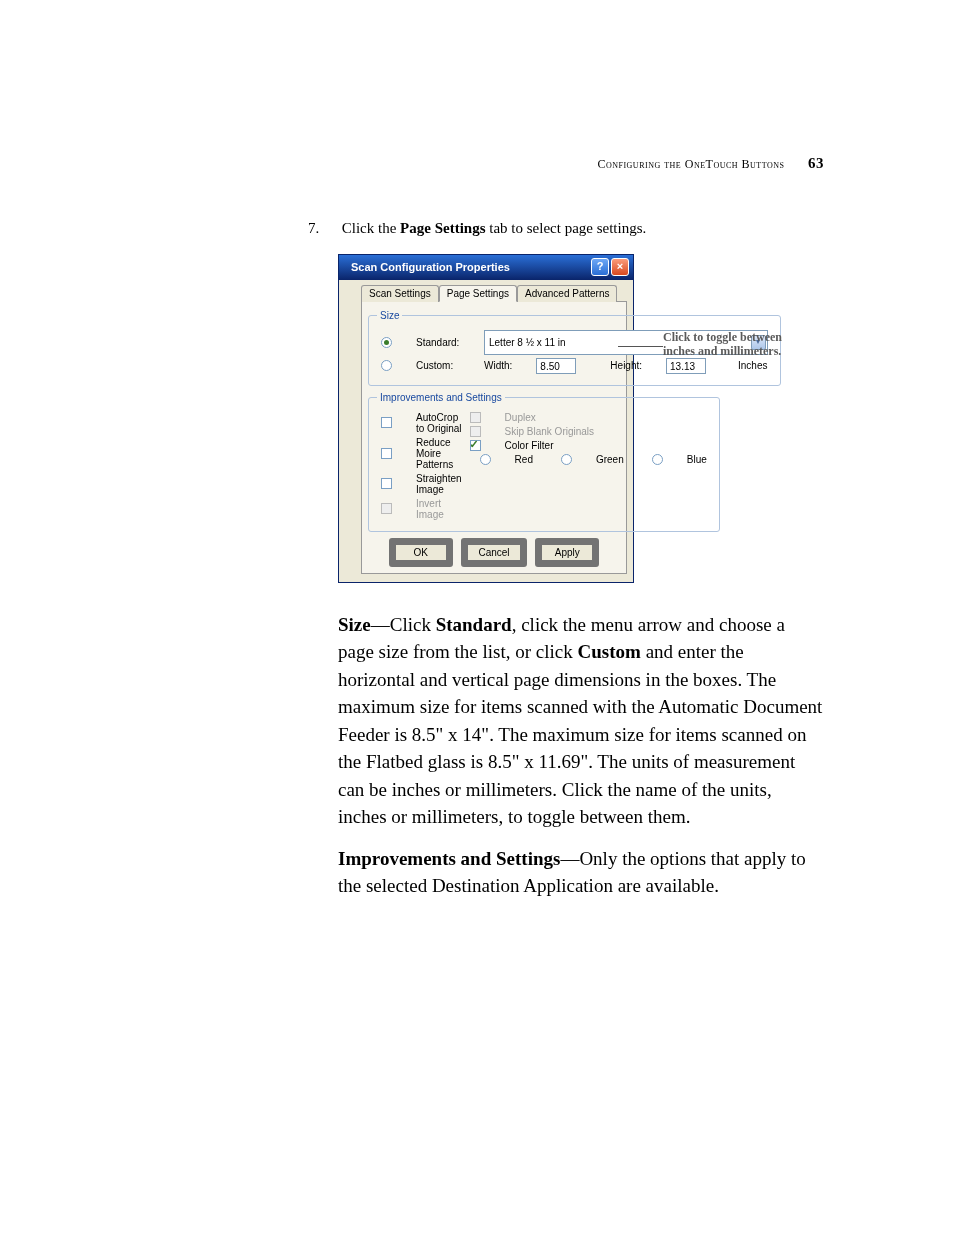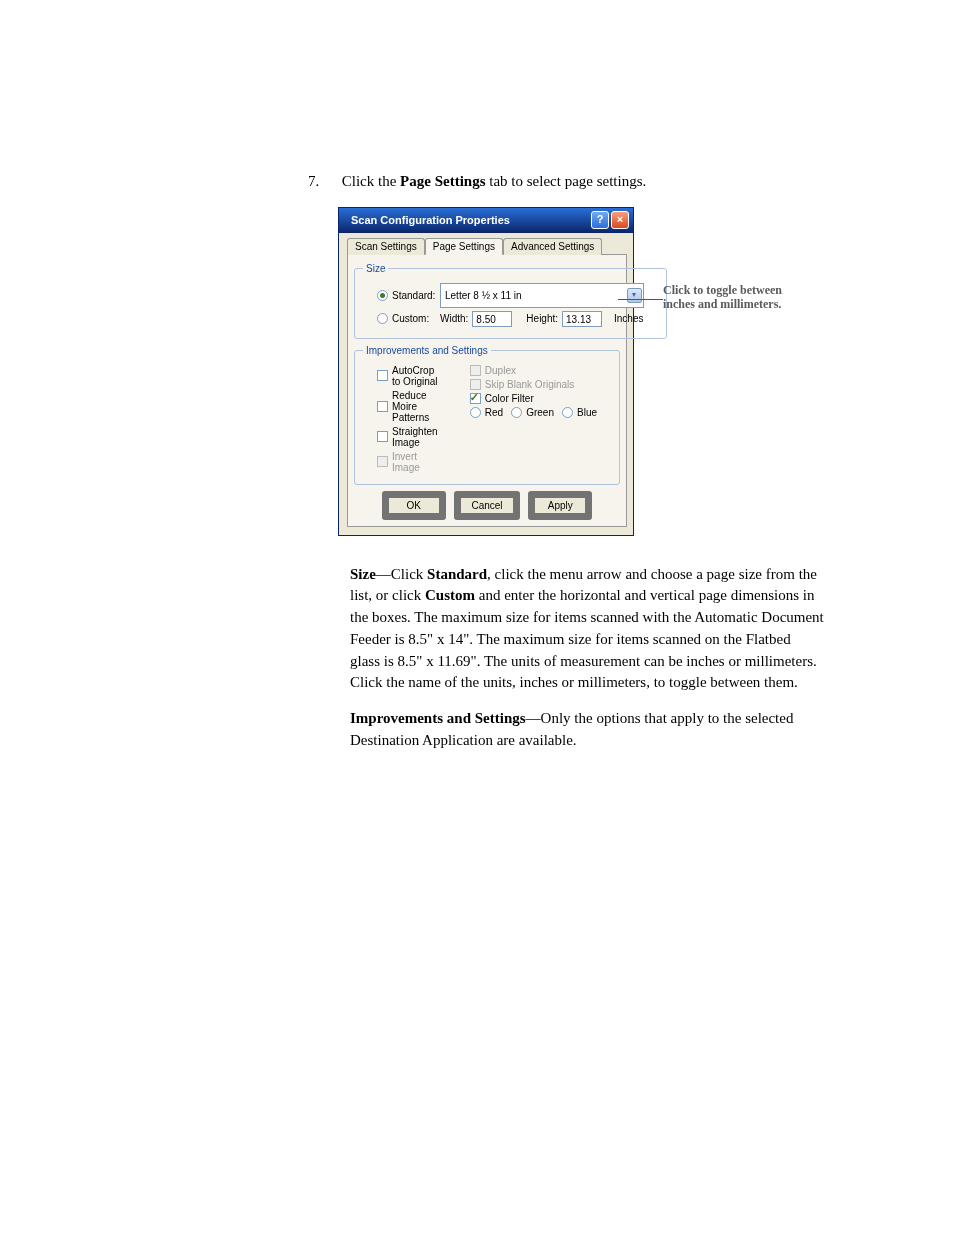--- a/index.html
+++ b/index.html
@@ -71,21 +71,21 @@
     border-radius: 3px;
     color:#fff;
     font-size:11px;
     font-weight:bold;
     text-align:center;
     line-height:15px;
     font-family: Arial, sans-serif;
   }
   .titlebar-btn.help { background: linear-gradient(to bottom,#6fa8f5,#2a6fd6); }
   .dialog-body {
-    padding: 4px 6px 8px 8px;
+    padding: 4px 6px 8px 22px;
   }
   .tabs {
     display:flex;
     border-bottom: 1px solid #999;
     margin-bottom: 0;
   }
   .tab {
     padding: 2px 7px;
     border: 1px solid #999;
     border-bottom: none;
@@ -110,21 +110,21 @@
     border: 1px solid #b0c4de;
     border-radius: 3px;
     margin: 2px 0 6px 0;
     padding: 6px 8px 8px 8px;
   }
   legend {
     color: #1a4aa0;
     font-size: 10px;
     padding: 0 3px;
   }
-  .row { display:flex; align-items:center; margin: 3px 14px; }
+  .row { display:flex; align-items:center; margin: 3px 4px; gap: 20px; }
   .radio, .check {
     width: 11px; height: 11px; margin-right: 4px; flex-shrink:0;
     border: 1px solid #7a9fc4; background:#fff; display:inline-block;
   }
   .radio { border-radius:50%; position:relative; }
   .radio.checked::after {
     content:""; position:absolute; top:2px; left:2px; width:5px; height:5px; background:#3b7d2b; border-radius:50%;
   }
   .check { position:relative; }
   .check.checked::after {
@@ -166,23 +166,23 @@
     top: 76px;
     left: 325px;
     width: 140px;
     font-family: Georgia, serif;
     font-size: 12px;
     font-weight: bold;
     color: #5a5a5a;
     line-height: 1.2;
   }
   .body-para {
-    font-size: 15px;
+    font-size: 19px;
     line-height: 1.45;
-    margin: 0 0 14px 12px;
+    margin: 0 0 14px 0;
   }
   .bullet {
     font-size: 15px;
     line-height: 1.45;
     margin: 0 0 14px 20px;
     position: relative;
     padding-left: 20px;
   }
   .bullet .marker {
     position:absolute;
@@ -190,40 +190,44 @@
     top: 2px;
     width: 9px;
     height: 9px;
     background: #000;
   }
 </style>
 </head>
 <body>
 
 <div class="page">
+  <div class="header">
+    <span class="smallcaps"><span>Configuring the </span><span>OneTouch Buttons</span></span>
+    <span class="pagenum">63</span>
+  </div>
 
   <p class="step-line">
     <span class="step-num">7.</span>
     <span>Click the </span><b>Page Settings</b><span> tab to select page settings.</span>
   </p>
 
   <div class="screenshot-area">
     <div class="dialog">
       <div class="titlebar">
         <span>Scan Configuration Properties</span>
         <div class="titlebar-btns">
           <span class="titlebar-btn help">?</span>
           <span class="titlebar-btn">×</span>
         </div>
       </div>
       <div class="dialog-body">
         <div class="tabs">
           <div class="tab">Scan Settings</div>
           <div class="tab active">Page Settings</div>
-          <div class="tab">Advanced Settings</div>
+          <div class="tab">Advanced Patterns</div>
         </div>
         <div class="tab-panel">
           <fieldset>
             <legend>Size</legend>
             <div class="row">
               <span class="radio checked"></span>
               <span class="lbl" style="width:48px">Standard:</span>
               <div class="combo">
                 <span>Letter 8 ½ x 11 in</span>
                 <span class="arrow">▾</span>

